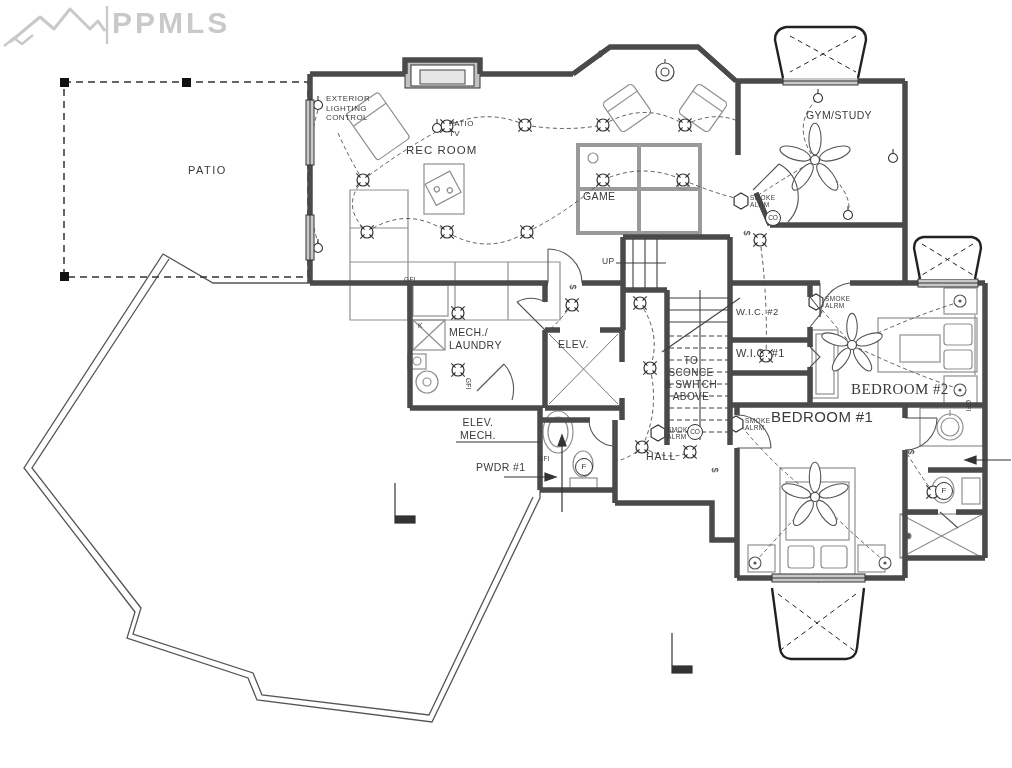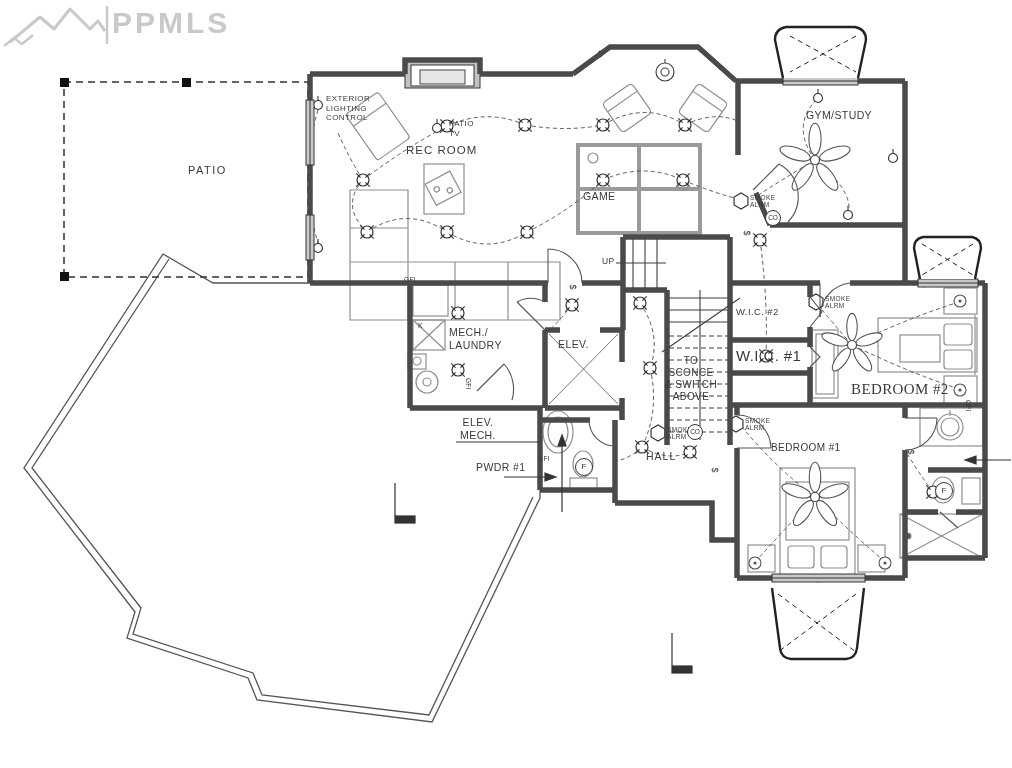--- a/index.html
+++ b/index.html
@@ -509,32 +509,32 @@
 LIGHTING
 CONTROL</div>
 <div class="lbl" style="left:449px;top:119px;font-size:8px;">PATIO
 TV</div>
 <div class="lbl" style="left:406px;top:144px;font-size:11.5px;letter-spacing:1px;">REC ROOM</div>
 <div class="lbl" style="left:188px;top:164px;font-size:11px;letter-spacing:1.5px;">PATIO</div>
 <div class="lbl" style="left:583px;top:190px;font-size:10.5px;">GAME</div>
 <div class="lbl" style="left:806px;top:109px;font-size:10.5px;text-align:center;">GYM/STUDY</div>
 <div class="lbl" style="left:602px;top:256px;font-size:8.5px;">UP</div>
 <div class="lbl" style="left:736px;top:306px;font-size:9.5px;">W.I.C. #2</div>
-<div class="lbl" style="left:736px;top:347px;font-size:15px;">W.I.C. #1</div>
+<div class="lbl" style="left:736px;top:347px;font-size:11px;">W.I.C. #1</div>
 <div class="lbl" style="left:662px;top:355px;font-size:10px;width:58px;text-align:center;">TO SCONCE
 &amp; SWITCH
 ABOVE</div>
 <div class="lbl" style="left:449px;top:326px;font-size:10.5px;">MECH./
 LAUNDRY</div>
 <div class="lbl" style="left:558px;top:338px;font-size:10.5px;">ELEV.</div>
 <div class="lbl" style="left:452px;top:416px;font-size:10.5px;width:52px;text-align:center;">ELEV.
 MECH.</div>
 <div class="lbl" style="left:476px;top:461px;font-size:10.5px;">PWDR #1</div>
 <div class="lbl" style="left:646px;top:450px;font-size:10.5px;letter-spacing:1px;">HALL</div>
-<div class="lbl" style="left:771px;top:442px;font-size:10px;">BEDROOM #1</div>
+<div class="lbl" style="left:771px;top:408px;font-size:15px;">BEDROOM #1</div>
 <div class="lbl" style="left:851px;top:380px;font-size:15px;font-family:Liberation Serif, serif;">BEDROOM #2</div>
 
 <div class="lbl" style="left:750px;top:194px;font-size:6.5px;line-height:1.1;">SMOKE
 ALRM</div>
 <div class="lbl" style="left:825px;top:295px;font-size:6.5px;line-height:1.1;">SMOKE
 ALRM</div>
 <div class="lbl" style="left:667px;top:426px;font-size:6.5px;line-height:1.1;">SMOKE
 ALRM</div>
 <div class="lbl" style="left:745px;top:417px;font-size:6.5px;line-height:1.1;">SMOKE
 ALRM</div>

